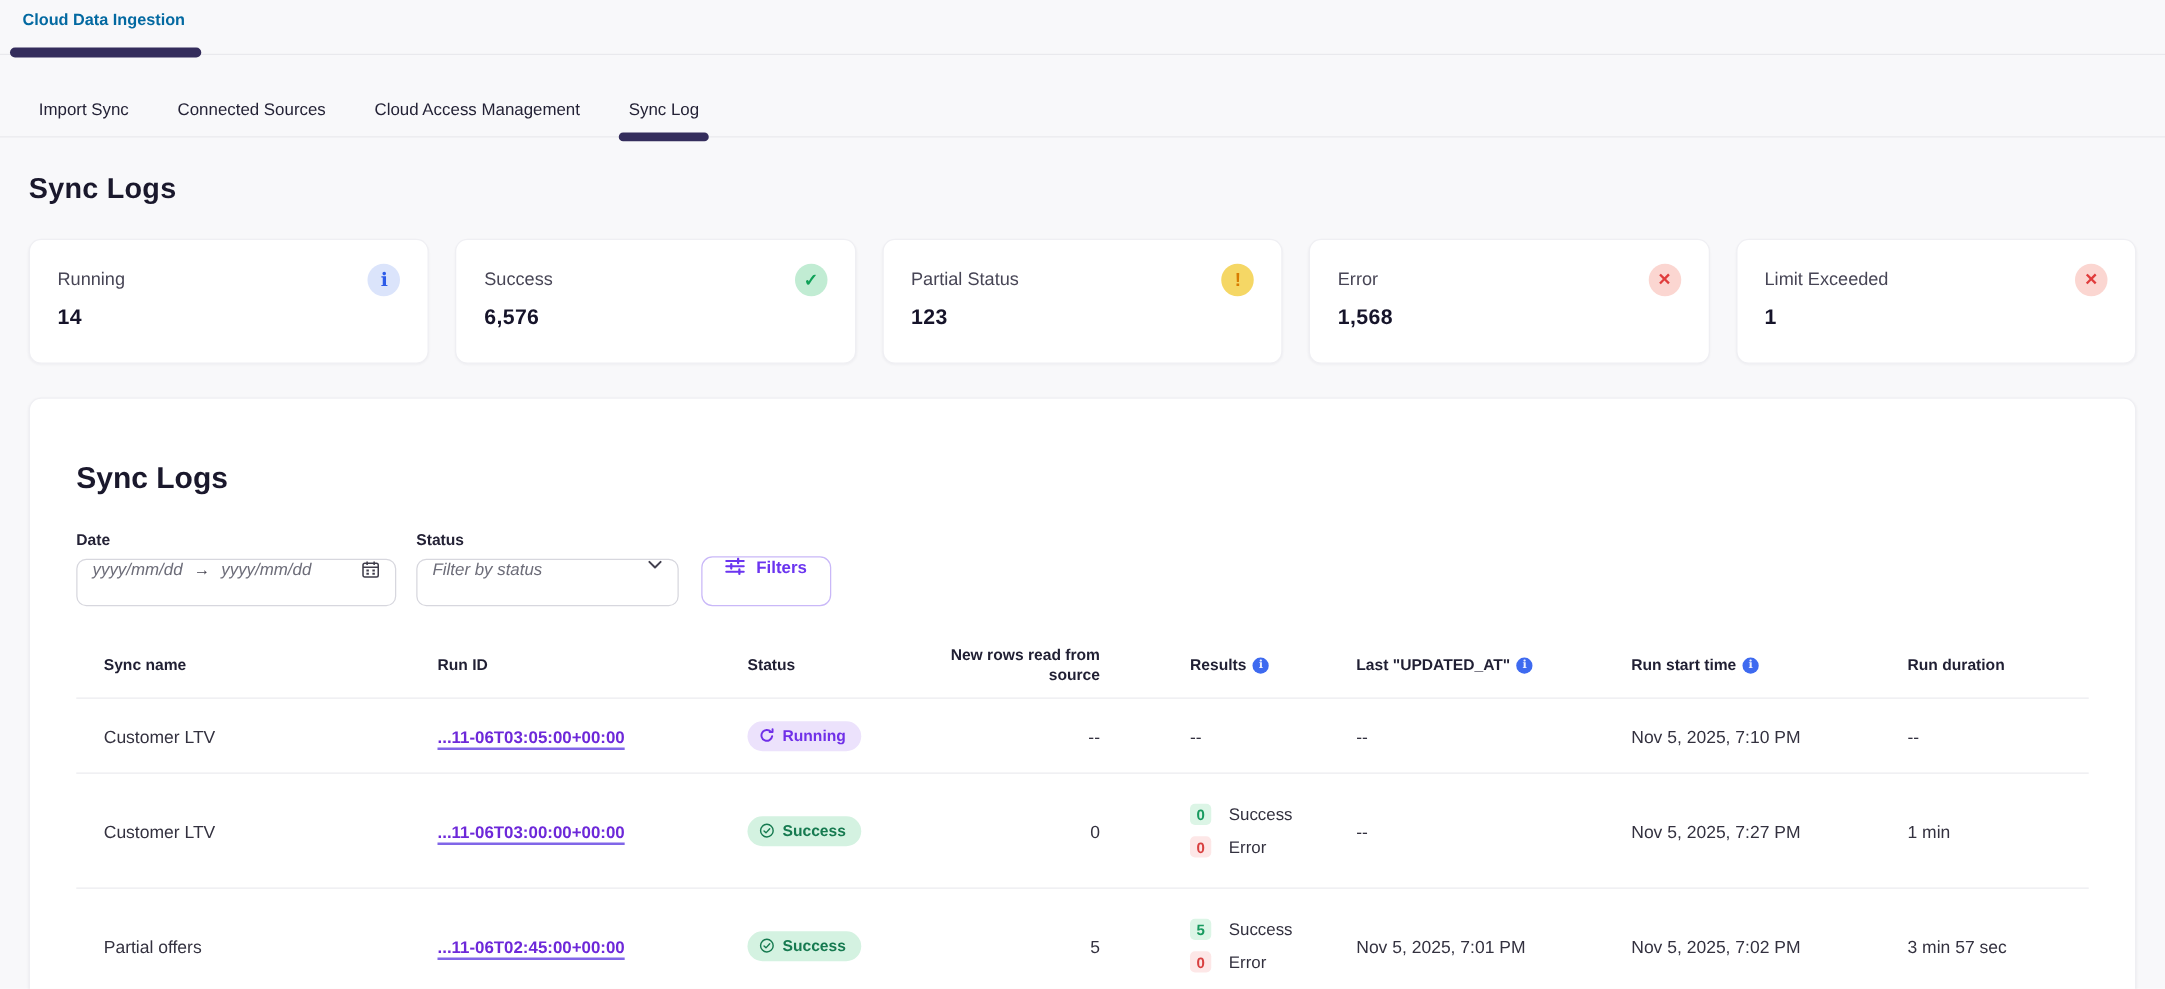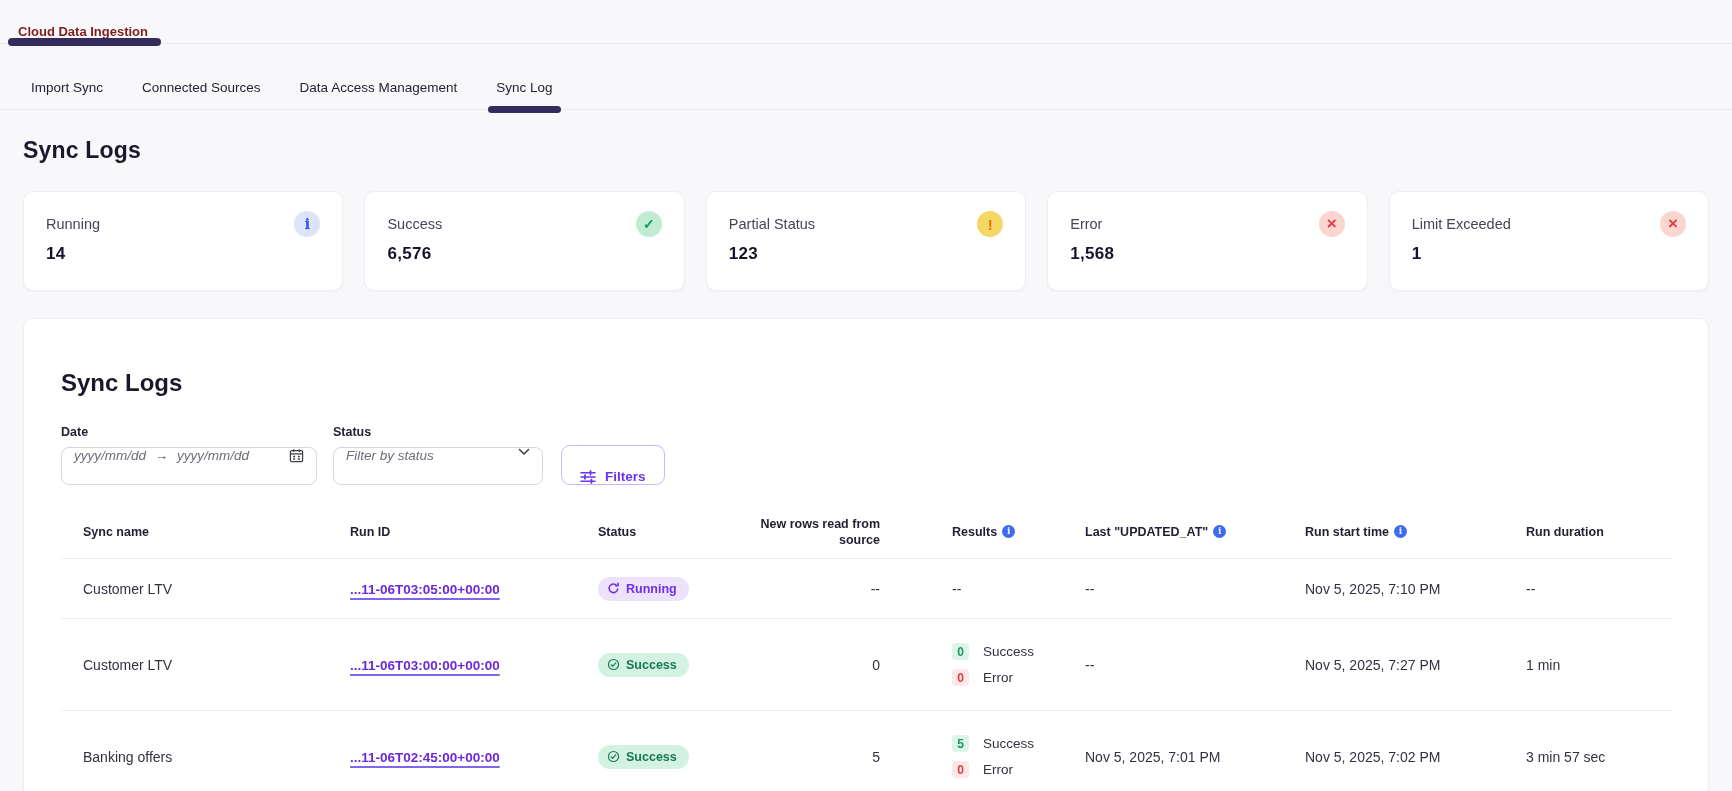--- a/index.html
+++ b/index.html
@@ -6,21 +6,21 @@
   html, body { width: 1732px; height: 791px; overflow: hidden; }
   body {
     background: #f8f8fa;
     font-family: "Liberation Sans", sans-serif;
     color: #33313f;
   }
   
   .topbar { position: relative; height: 44px; border-bottom: 1px solid #e9e9ed; }
   .app-tab {
     position: absolute; left: 8px; top: 8px; padding: 0 10px;
-    font-size: 13px; font-weight: bold; color: #7f1d1d; margin-top: 16px;
+    font-size: 13px; font-weight: bold; color: #0369a1;
   }
   .app-tab-bar {
     position: absolute; left: 8px; bottom: -3px; width: 153px; height: 8px;
     border-radius: 6px; background: #342d5c;
   }
   
   .tabs {
     display: flex; gap: 39px; padding: 36px 0 0 31px;
     border-bottom: 1px solid #e9e9ed; position: relative;
   }
@@ -69,21 +69,21 @@
     height: 38px; background: #fff; border: 1px solid #d7d7de; border-radius: 8px;
     display: flex; padding: 0 12px; cursor: text;
   }
   .date-input { width: 256px; }
   .placeholder { font-style: italic; font-size: 13.5px; color: #6d6d79; }
   .range-arrow { margin: 0 9px; color: #44424f; font-size: 13px; }
   .cal-icon { margin-left: auto; display: flex; }
   .select { width: 210px; cursor: pointer; }
   .chev { margin-left: auto; display: flex; }
   .filters-btn {
-    height: 40px; padding: 0 18px; display: flex; align-items: flex-end; gap: 9px;
+    height: 40px; padding: 0 18px; display: flex; align-items: flex-start; gap: 9px;
     background: #fff; border: 1.5px solid #c9b8f8; border-radius: 9px;
     color: #6b35f0; font-size: 13.5px; font-weight: bold; cursor: pointer; margin-left: 2px;
   }
   
   .table { margin-top: 26px; }
   .trow {
     display: grid;
     grid-template-columns: 289px 248px 148px 140px 199px 220px 221px auto;
     align-items: center;
   }
@@ -132,21 +132,21 @@
 </div>
 
 <div class="tabs">
   <div class="tab">
     <span>Import Sync</span>
   </div>
   <div class="tab">
     <span>Connected Sources</span>
   </div>
   <div class="tab">
-    <span>Data Access Management</span>
+    <span>Cloud Access Management</span>
   </div>
   <div class="tab active">
     <span>Sync Log</span>
     <span class="tab-bar"></span>
   </div>
 </div>
 
 <div class="page-heading">Sync Logs</div>
 
 <div class="cards">
@@ -295,21 +295,21 @@
               <span class="result-label">Error</span>
             </div>
           </div>
         </div>
         <div class="td">--</div>
         <div class="td">Nov 5, 2025, 7:27 PM</div>
         <div class="td">1 min</div>
       </div>
 
       <div class="trow tbody-row row-3">
-        <div class="td first">Banking offers</div>
+        <div class="td first">Partial offers</div>
         <div class="td"><a class="run-id">...11-06T02:45:00+00:00</a></div>
         <div class="td">
           <span class="badge success">
             <span style="display:flex;">
               <svg viewBox="0 0 16 16" width="13" height="13" fill="none" stroke="currentColor" stroke-width="1.4">
                 <circle cx="8" cy="8" r="6.2"></circle>
                 <path d="M5.2 8.3l1.9 1.9 3.7-4.1" stroke-linecap="round" stroke-linejoin="round"></path>
               </svg>
             </span>
             <span>Success</span>

